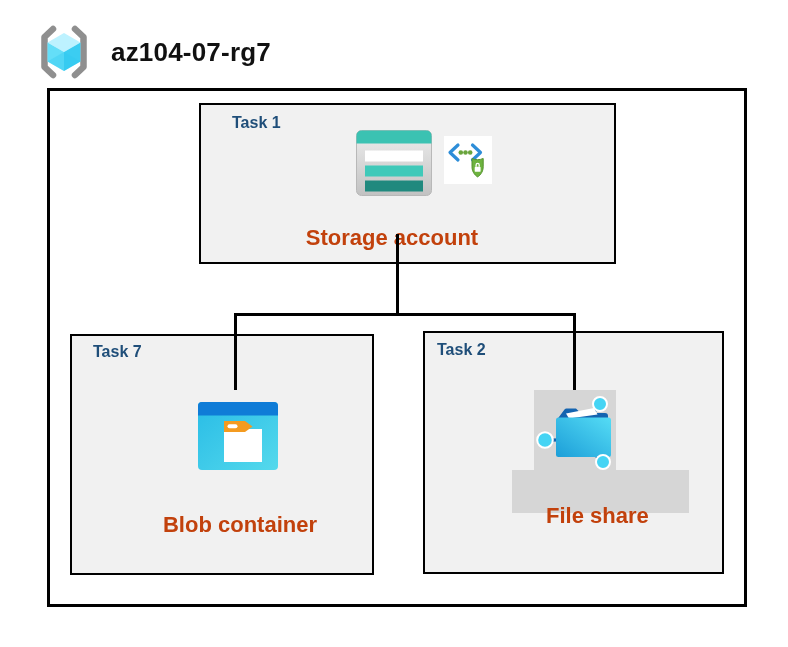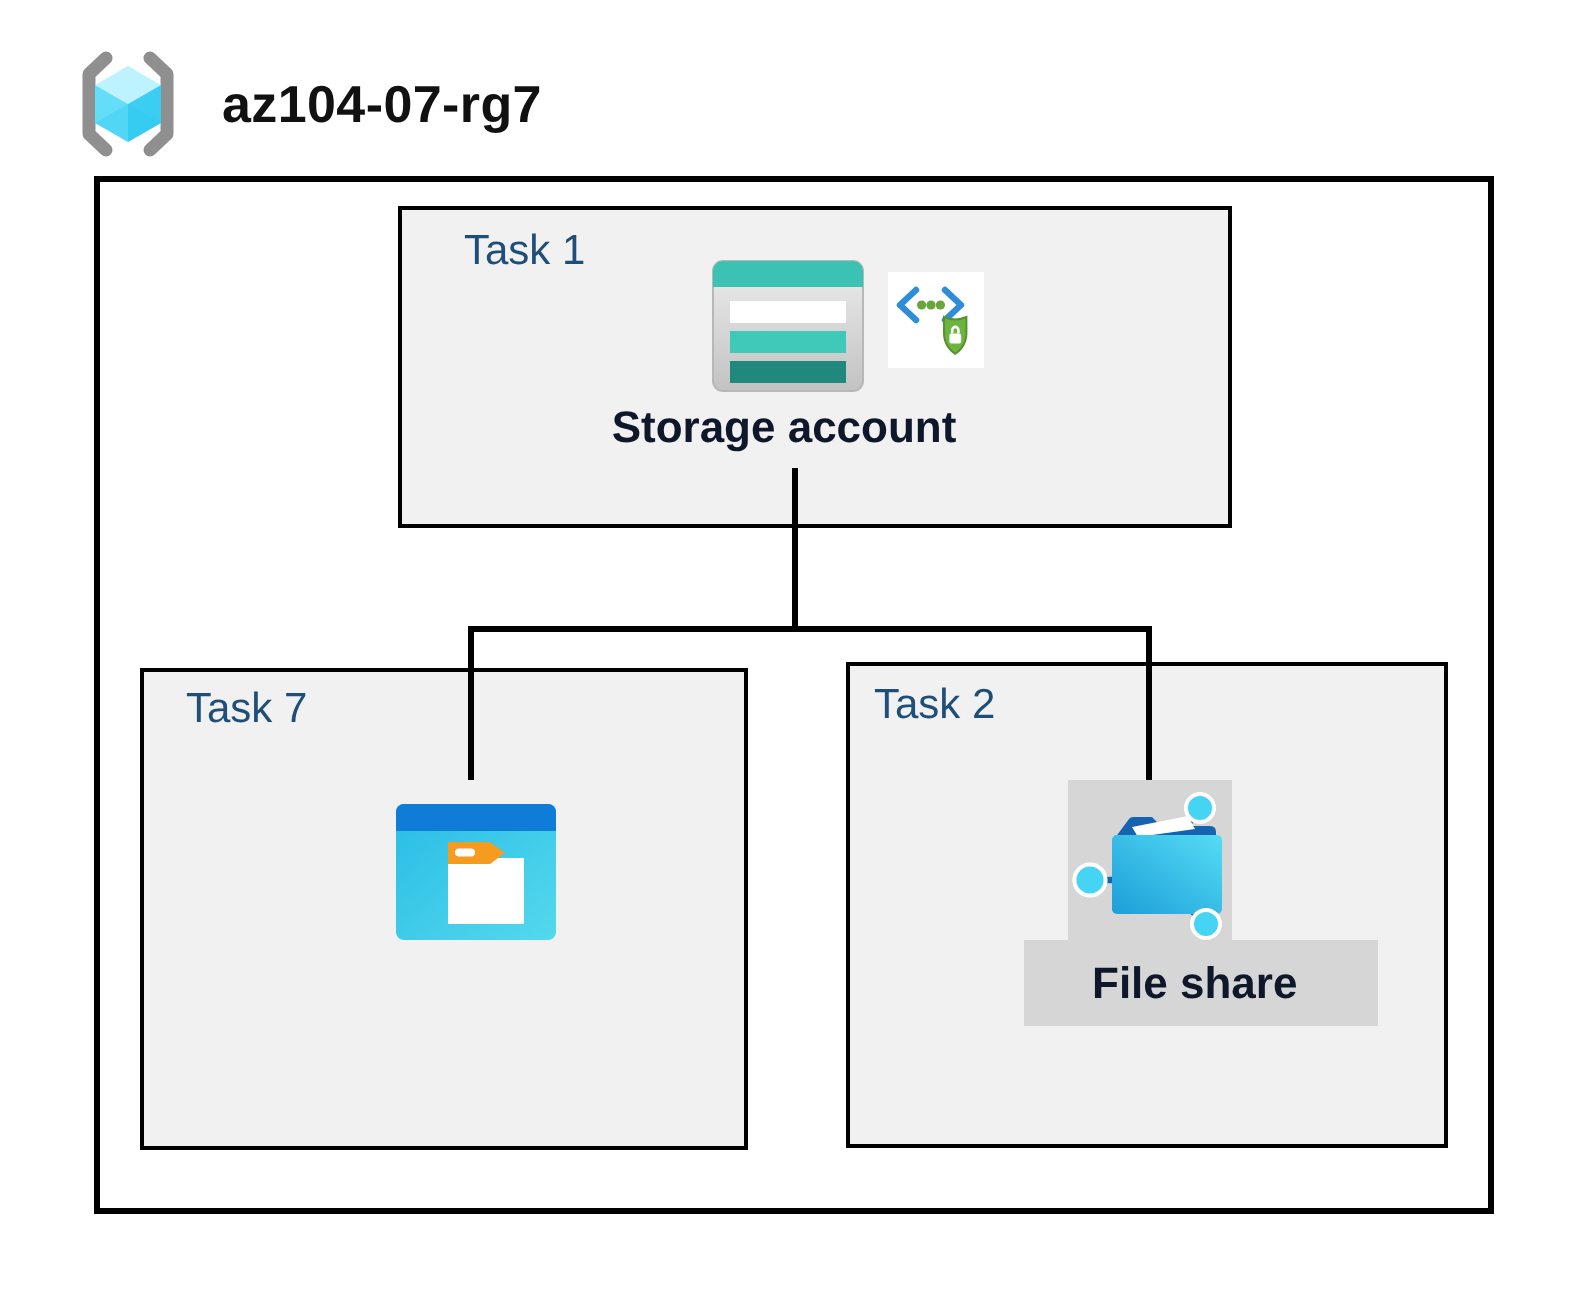--- a/index.html
+++ b/index.html
@@ -40,35 +40,36 @@
     background: #f1f1f1;
     border: 2px solid #000000;
     box-sizing: border-box;
     z-index: 2;
   }
   .task-1 { left: 199px; top: 103px; width: 417px; height: 161px; }
   .task-2 { left: 70px;  top: 334px; width: 304px; height: 241px; }
   .task-3 { left: 423px; top: 331px; width: 301px; height: 243px; }
   .task-label {
     position: absolute;
-    font-size: 21px;
-    font-weight: normal;
+    font-size: 16px;
+    font-weight: bold;
     color: #1f4e79;
     white-space: nowrap;
   }
   .task-1 .task-label { left: 31px; top: 9px; }
   .task-2 .task-label { left: 21px; top: 7px; }
   .task-3 .task-label { left: 12px; top: 8px; }
   .node-label {
     position: absolute;
     font-size: 22px;
     font-weight: bold;
-    color: #0f172a;
+    color: #c2410c;
     text-align: center;
     white-space: nowrap;
+    margin-top: 24px;
   }
   .icon { position: absolute; display: block; }
   .storage-icon { left: 155px; top: 25px; }
   .secure-icon  { left: 243px; top: 31px; }
   .blob-icon    { left: 126px; top: 66px; }
   .t1-node-label { left: 91px; top: 96px; width: 200px; }
   .t2-node-label { left: 68px; top: 152px; width: 200px; }
   .highlight-icon-bg {
     position: absolute;
     left: 109px; top: 57px;
@@ -160,20 +161,21 @@
           <stop offset="1" stop-color="#54d9ec"></stop>
         </linearGradient>
       </defs>
       <rect width="80" height="68" rx="4" fill="url(#blob-body)"></rect>
       <path d="M0,13.5 V4 a4,4 0 0 1 4,-4 h72 a4,4 0 0 1 4,4 v9.5 Z" fill="#0f7cd7"></path>
       <rect x="26" y="27" width="38" height="33" fill="#ffffff"></rect>
       <polygon points="26,19 47,19 54.5,24.5 47,30 26,30" fill="#f49b20"></polygon>
       <rect x="29.5" y="22.3" width="10" height="4" rx="2" fill="#ffffff"></rect>
     </svg>
 
+    <span class="node-label t2-node-label">Blob container</span>
   </div>
 
   <div class="task-box task-3">
     <span class="task-label">Task 2</span>
 
     <div class="highlight-icon-bg">
       <svg class="icon fileshare-icon" width="84" height="80" viewBox="0 0 84 80" aria-hidden="true">
         <defs>
           <linearGradient id="fs-body" x1="0" y1="1" x2="1" y2="0">
             <stop offset="0" stop-color="#1c9ed8"></stop>

